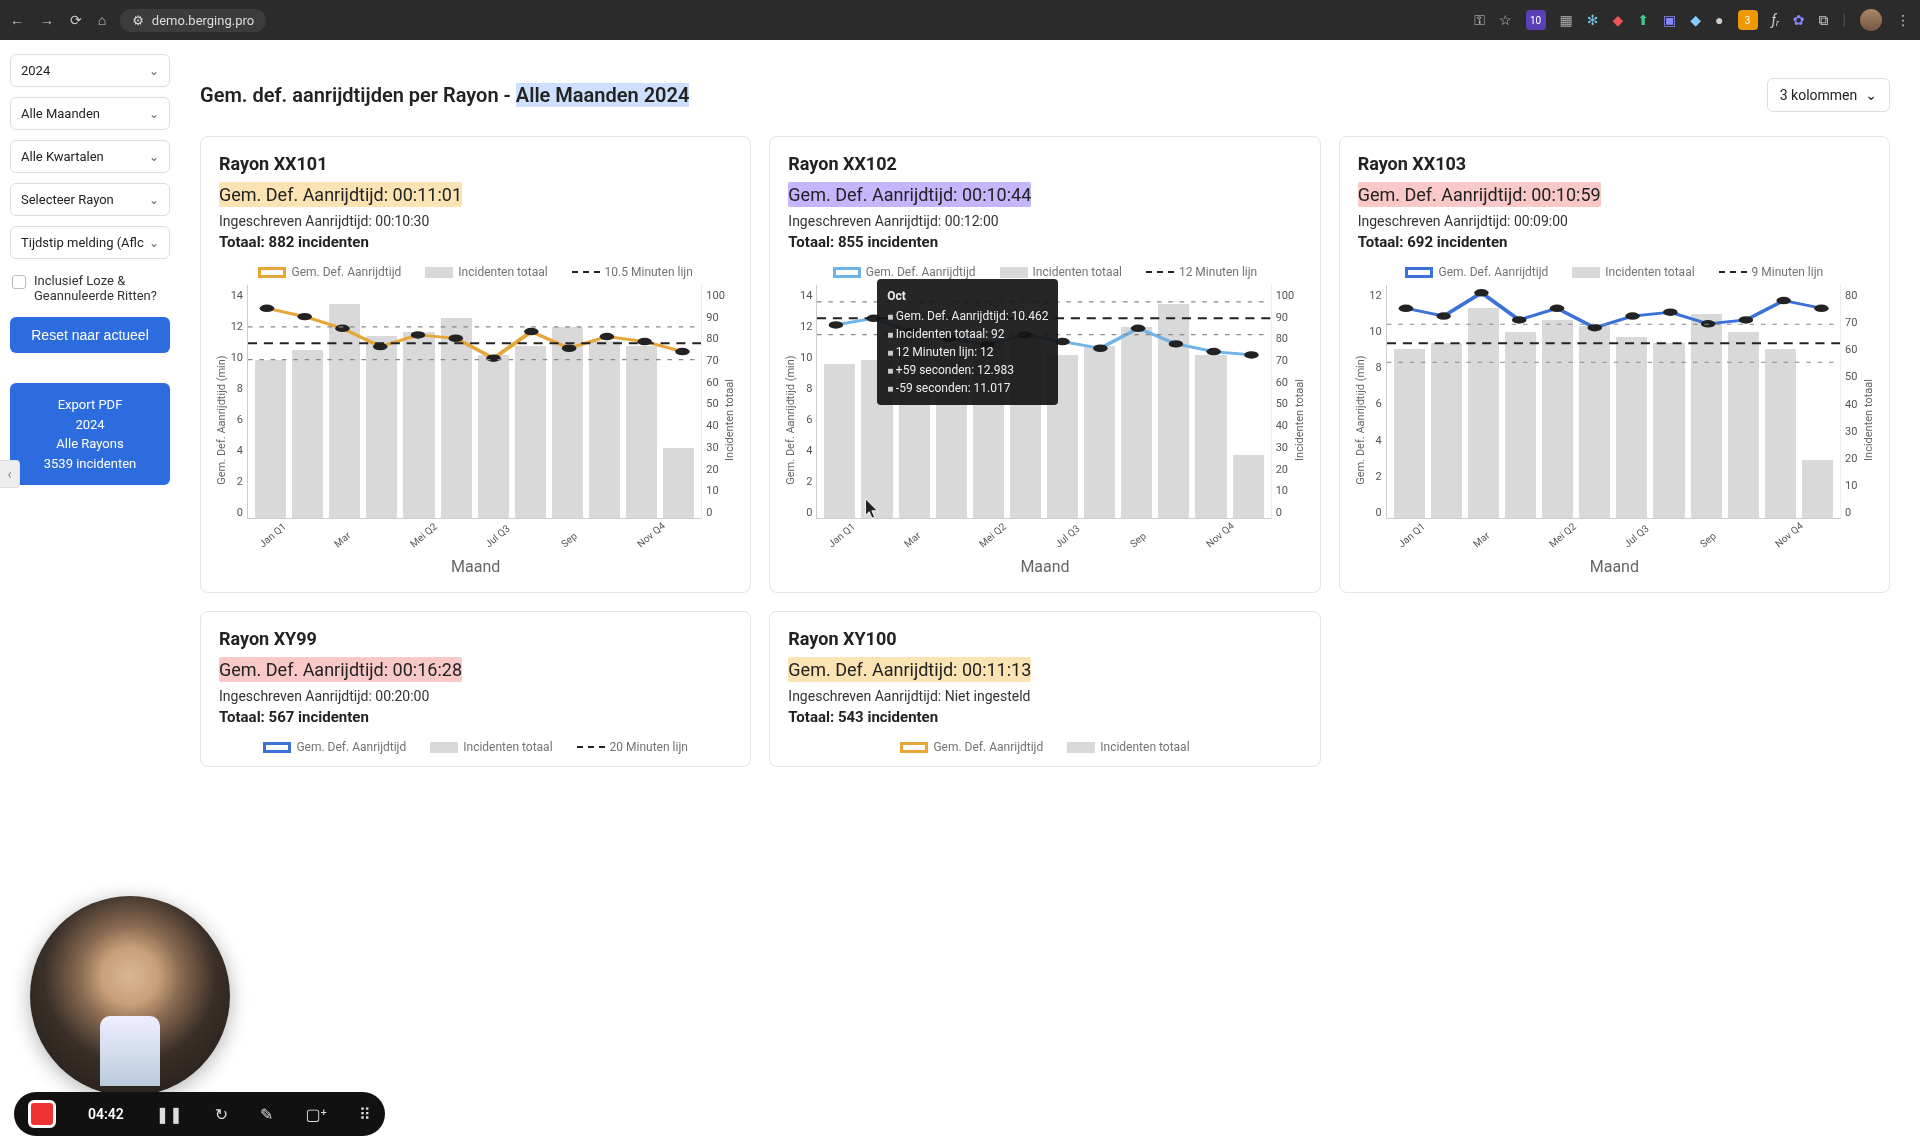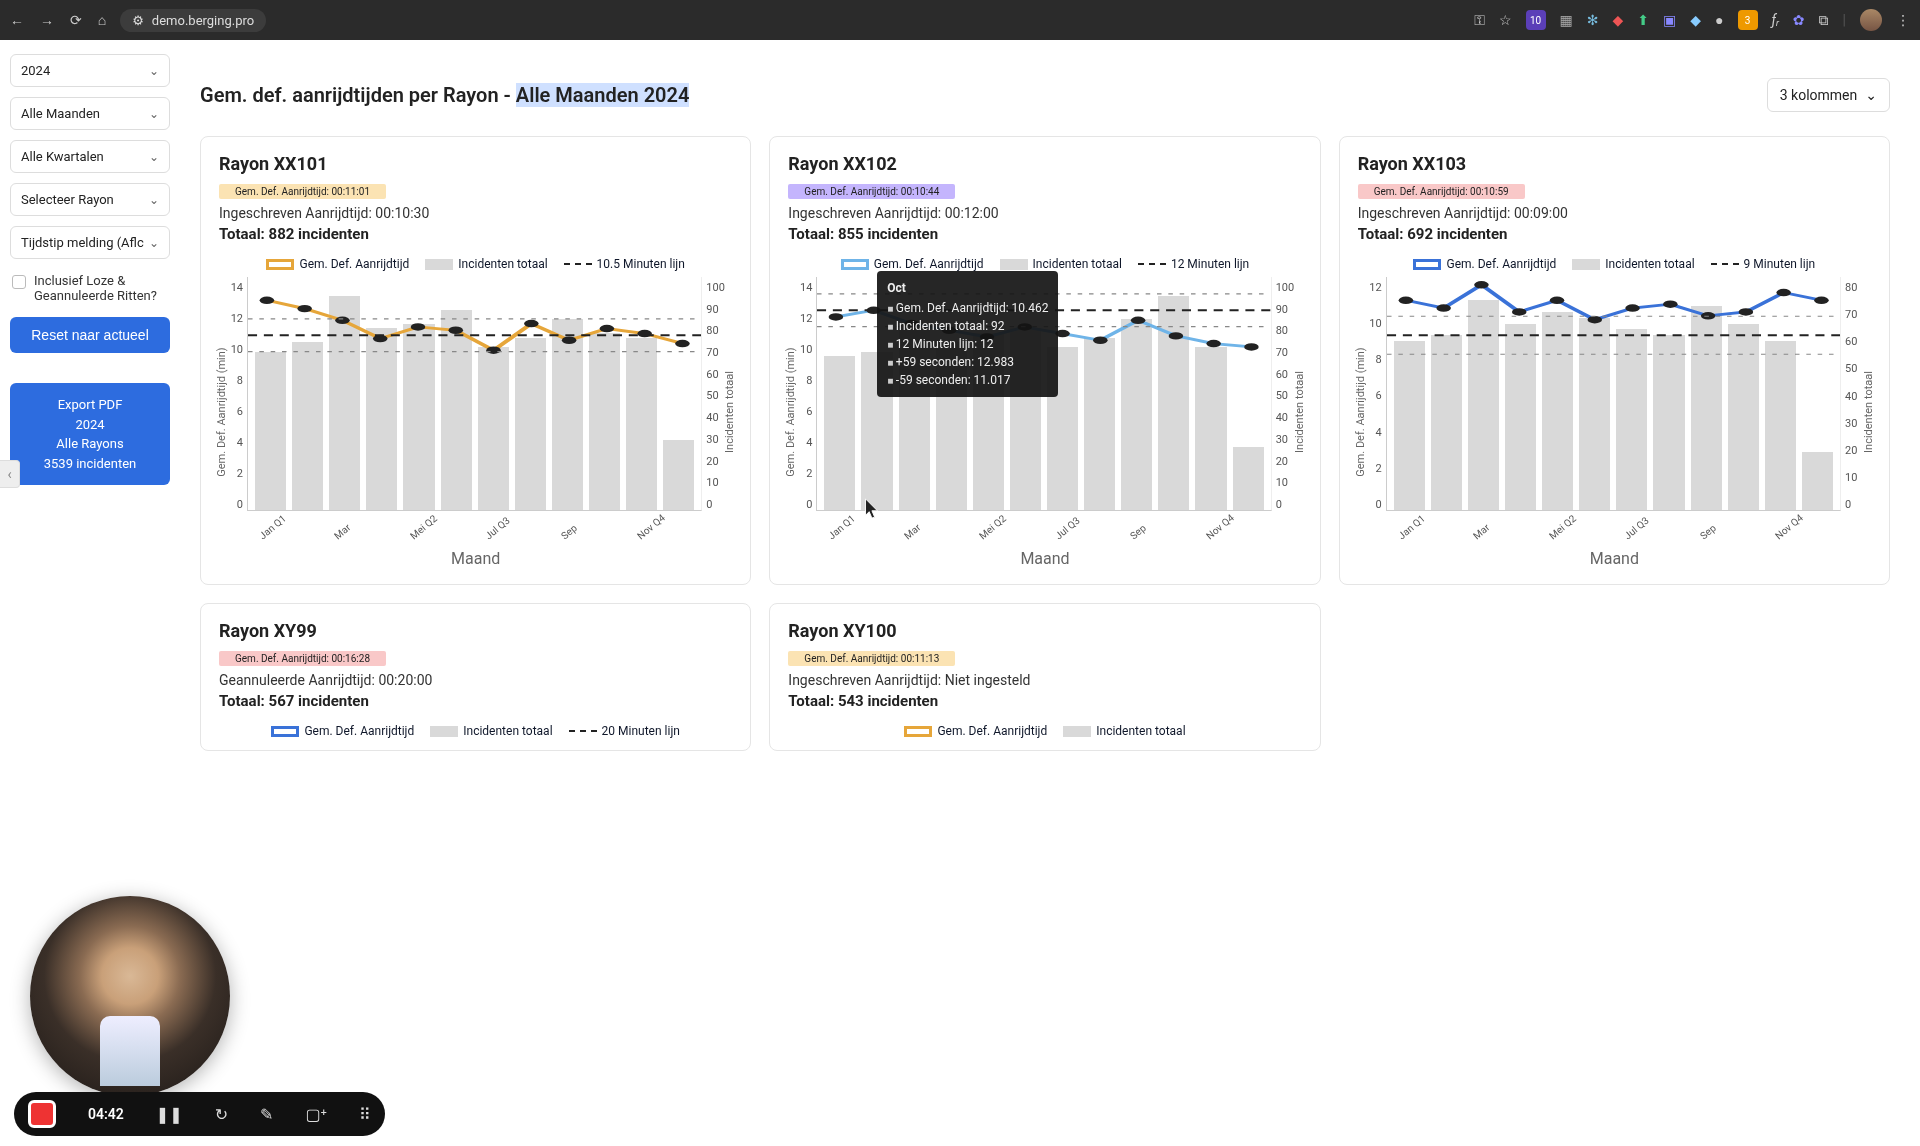--- a/index.html
+++ b/index.html
@@ -24,25 +24,25 @@
 
 .main { flex: 1; padding: 10px 30px 30px 20px; }
 .title-row { display: flex; justify-content: space-between; align-items: center; margin-bottom: 24px; margin-top: 28px; }
 .title-row h2 { font-size: 20px; font-weight: 600; }
 .title-row h2 .hl { background: #cfe0ff; }
 .col-select { border: 1px solid #ddd; border-radius: 6px; padding: 8px 12px; display: flex; align-items: center; gap: 8px; cursor: pointer; }
 
 .grid { display: grid; grid-template-columns: repeat(3, 1fr); gap: 18px; }
 .card { border: 1px solid #e5e5e5; border-radius: 8px; padding: 16px 18px; background: #fff; }
 .card h3 { font-size: 18px; font-weight: 700; margin-bottom: 8px; }
-.gem-line { display: inline-block; padding: 2px 16px; border-radius: 2px; font-size: 10px; margin-bottom: 6px; }
+.gem-line { display: inline-block; padding: 2px 0; border-radius: 2px; font-size: 18px; margin-bottom: 6px; }
 .ing-line { font-size: 14px; color: #333; margin-bottom: 4px; }
 .tot-line { font-size: 15px; font-weight: 700; margin-bottom: 14px; }
 
-.legend { display: flex; flex-wrap: wrap; gap: 10px 16px; justify-content: center; font-size: 12px; color: #0f172a; margin-bottom: 6px; }
+.legend { display: flex; flex-wrap: wrap; gap: 10px 24px; justify-content: center; font-size: 12px; color: #737373; margin-bottom: 6px; }
 .legend .item { display: flex; align-items: center; gap: 5px; }
 .leg-box { width: 28px; height: 11px; display: inline-block; }
 .leg-dash { width: 28px; height: 0; border-top: 2px dashed #222; display: inline-block; }
 
 .chart-wrap { position: relative; height: 270px; display: flex; }
 .ylabel-left, .ylabel-right { position: absolute; top: 50%; font-size: 11px; color: #666; writing-mode: vertical-rl; transform: translateY(-50%) rotate(180deg); }
 .ylabel-left { left: -4px; }
 .ylabel-right { right: -4px; }
 .yticks-left, .yticks-right { display: flex; flex-direction: column; justify-content: space-between; font-size: 11px; color: #555; padding: 4px 4px 36px 4px; }
 .yticks-left { text-align: right; width: 28px; }
@@ -454,21 +454,21 @@
             </div>
       <div class="ylabel-right">Incidenten totaal</div>
     </div>
     <div class="xlabel">Maand</div>
   </div>
       </div>
     <div class="row2" id="row2-grid">
   <div class="card" style="padding-bottom:6px">
     <h3>Rayon XY99</h3>
     <div class="gem-line" style="background:#f9c8c8">Gem. Def. Aanrijdtijd: 00:16:28</div>
-    <div class="ing-line">Geannuleerde Aanrijdtijd: 00:20:00</div>
+    <div class="ing-line">Ingeschreven Aanrijdtijd: 00:20:00</div>
     <div class="tot-line">Totaal: 567 incidenten</div>
     <div class="legend">
       <div class="item">
               <span class="leg-box" style="border:3px solid #3a72d8;background:#fff"></span>
               <span>Gem. Def. Aanrijdtijd</span>
             </div>
       <div class="item">
               <span class="leg-box" style="background:#d9d9d9"></span>
               <span>Incidenten totaal</span>
             </div>

